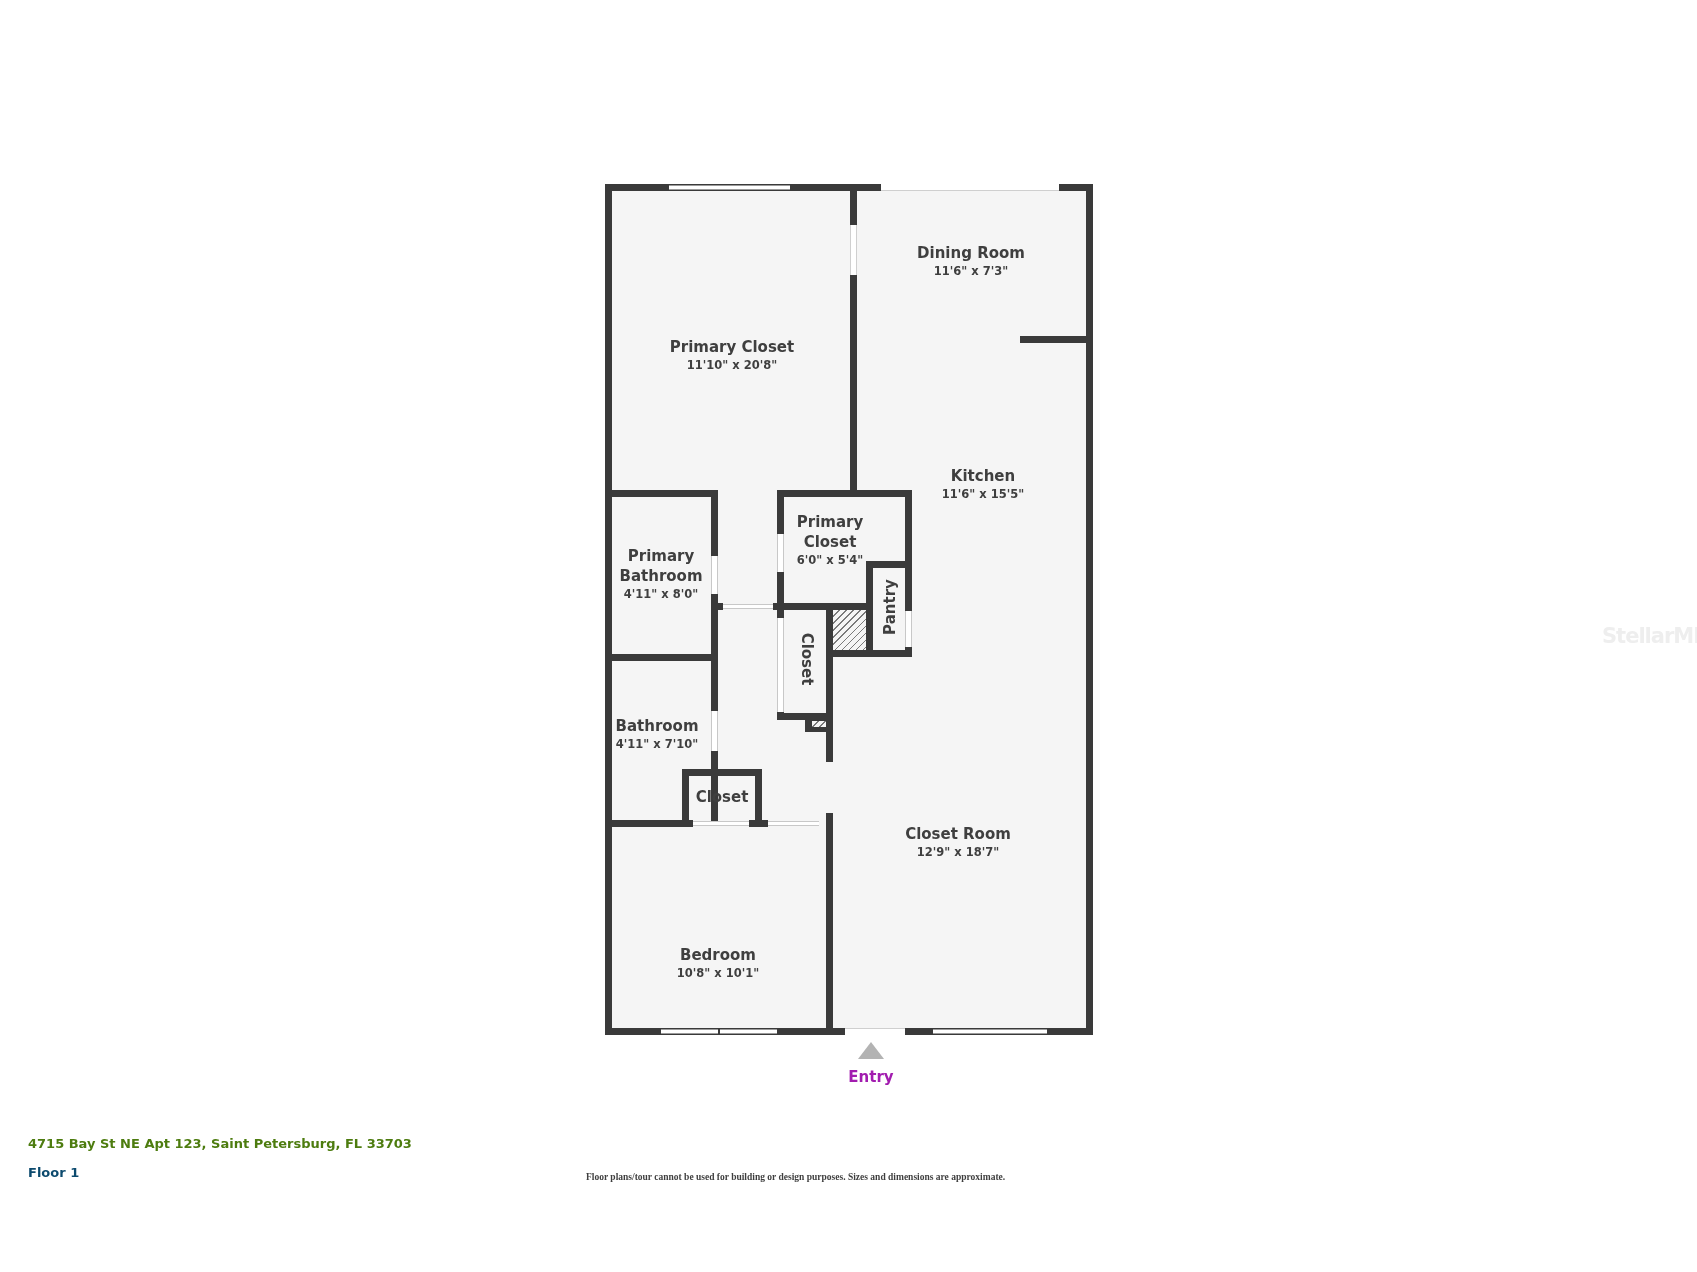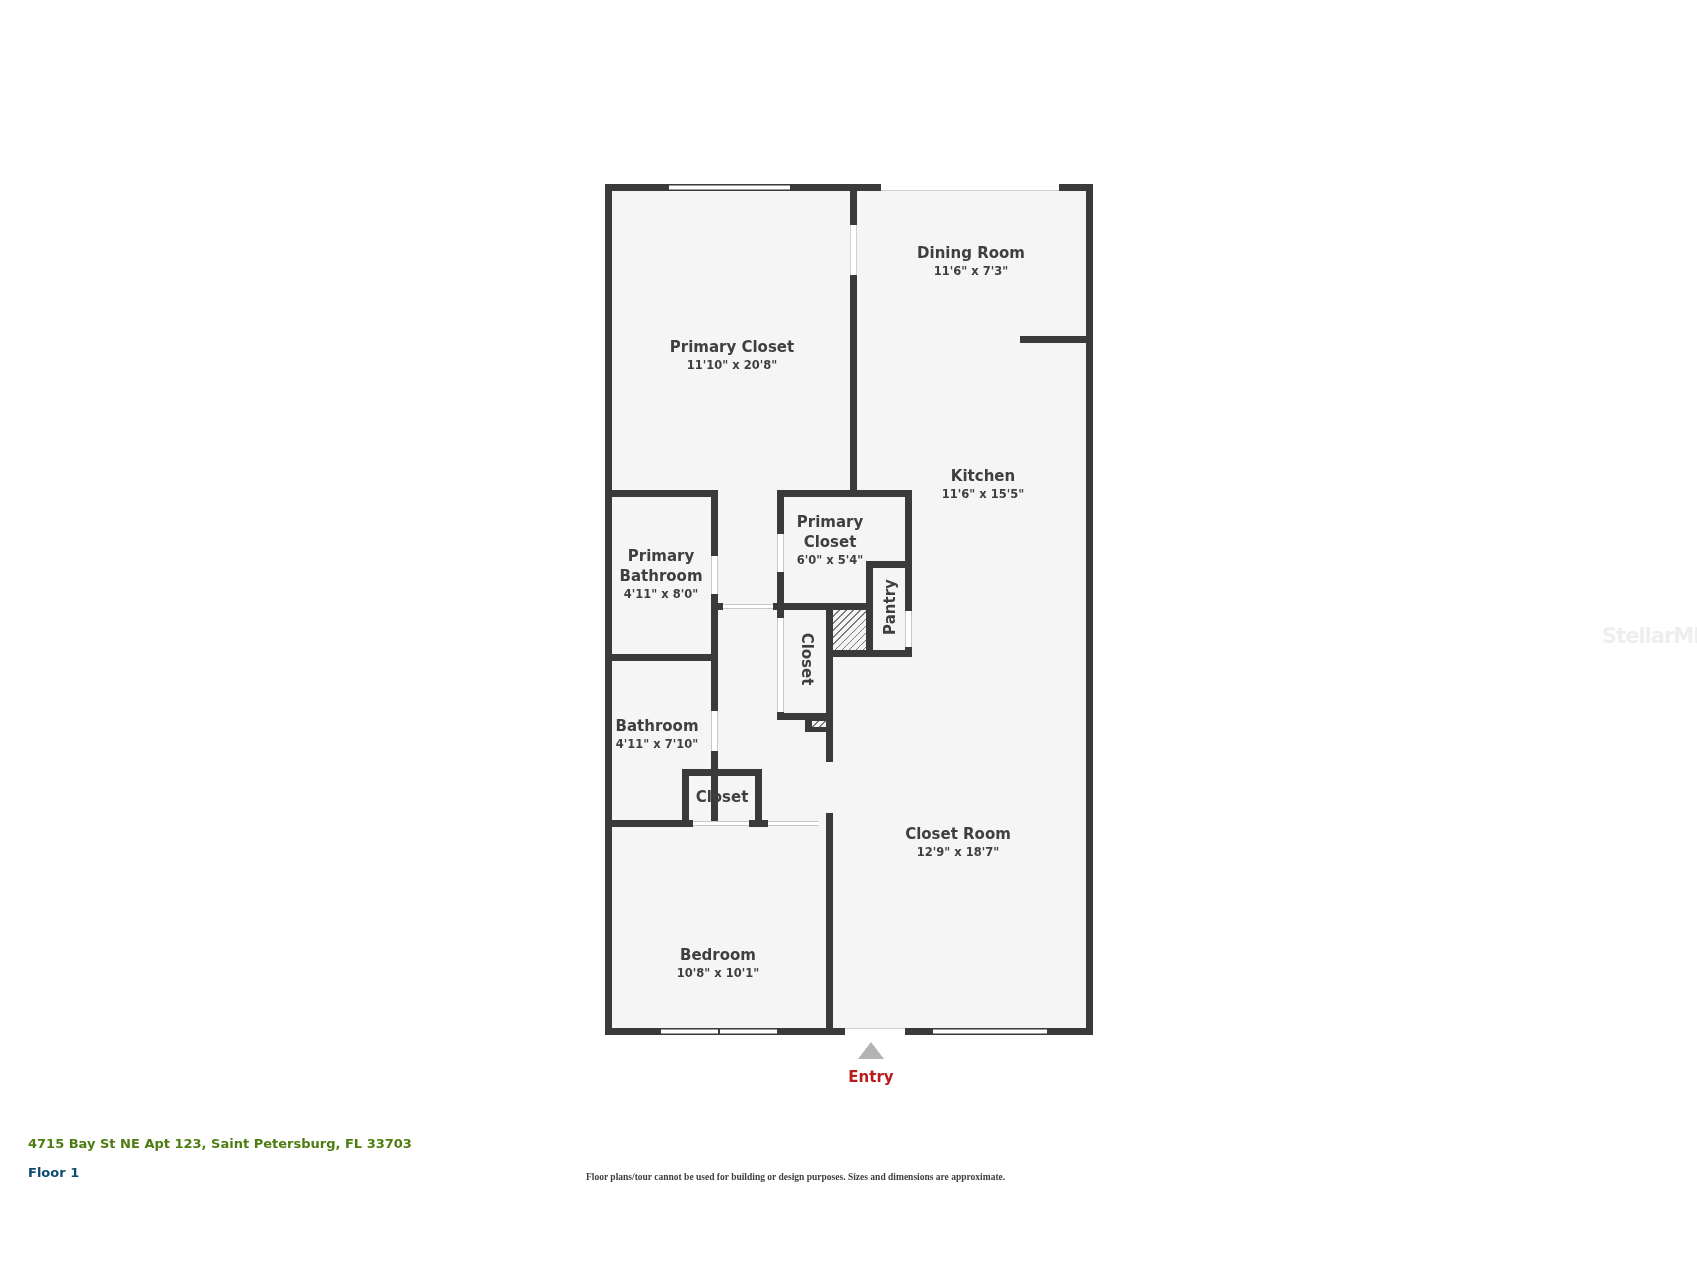--- a/index.html
+++ b/index.html
@@ -18,21 +18,21 @@
     background: repeating-linear-gradient(135deg, #f5f5f5 0px, #f5f5f5 4px, #7a7a7a 4px, #7a7a7a 5px);
   }
   .room-label { position: absolute; text-align: center; transform: translateX(-50%); white-space: nowrap; }
   .room-name { font-weight: bold; font-size: 15px; color: #3f3f3f; line-height: 20px; }
   .room-dim { font-weight: bold; font-size: 11.5px; color: #3f3f3f; line-height: 16px; }
   .vert { position: absolute; font-weight: bold; font-size: 15px; color: #3f3f3f; white-space: nowrap; transform-origin: center center; }
   .entry-arrow {
     position: absolute; width: 0; height: 0;
     border-left: 13px solid transparent; border-right: 13px solid transparent; border-bottom: 17px solid #b3b3b3;
   }
-  .entry-label { position: absolute; font-weight: bold; font-size: 15px; color: #b91c1c; transform: translateX(-50%); }
+  .entry-label { position: absolute; font-weight: bold; font-size: 15px; color: #a21caf; transform: translateX(-50%); }
   .address { position: absolute; left: 28px; top: 1136px; font-weight: bold; font-size: 13px; color: #4d7c0f; }
   .floor-label { position: absolute; left: 28px; top: 1165px; font-weight: bold; font-size: 13px; color: #0c4a6e; }
   .disclaimer { position: absolute; left: 586px; top: 1172px; font-weight: bold; font-size: 9.5px; color: #3f3f3f; white-space: nowrap; font-family: Liberation Serif, serif; }
   .watermark { position: absolute; left: 1602px; top: 624px; font-size: 21px; font-weight: bold; color: #eeeeee; letter-spacing: -1px; }
 </style>
 </head>
 <body>
 
 <div class="plan">
 

